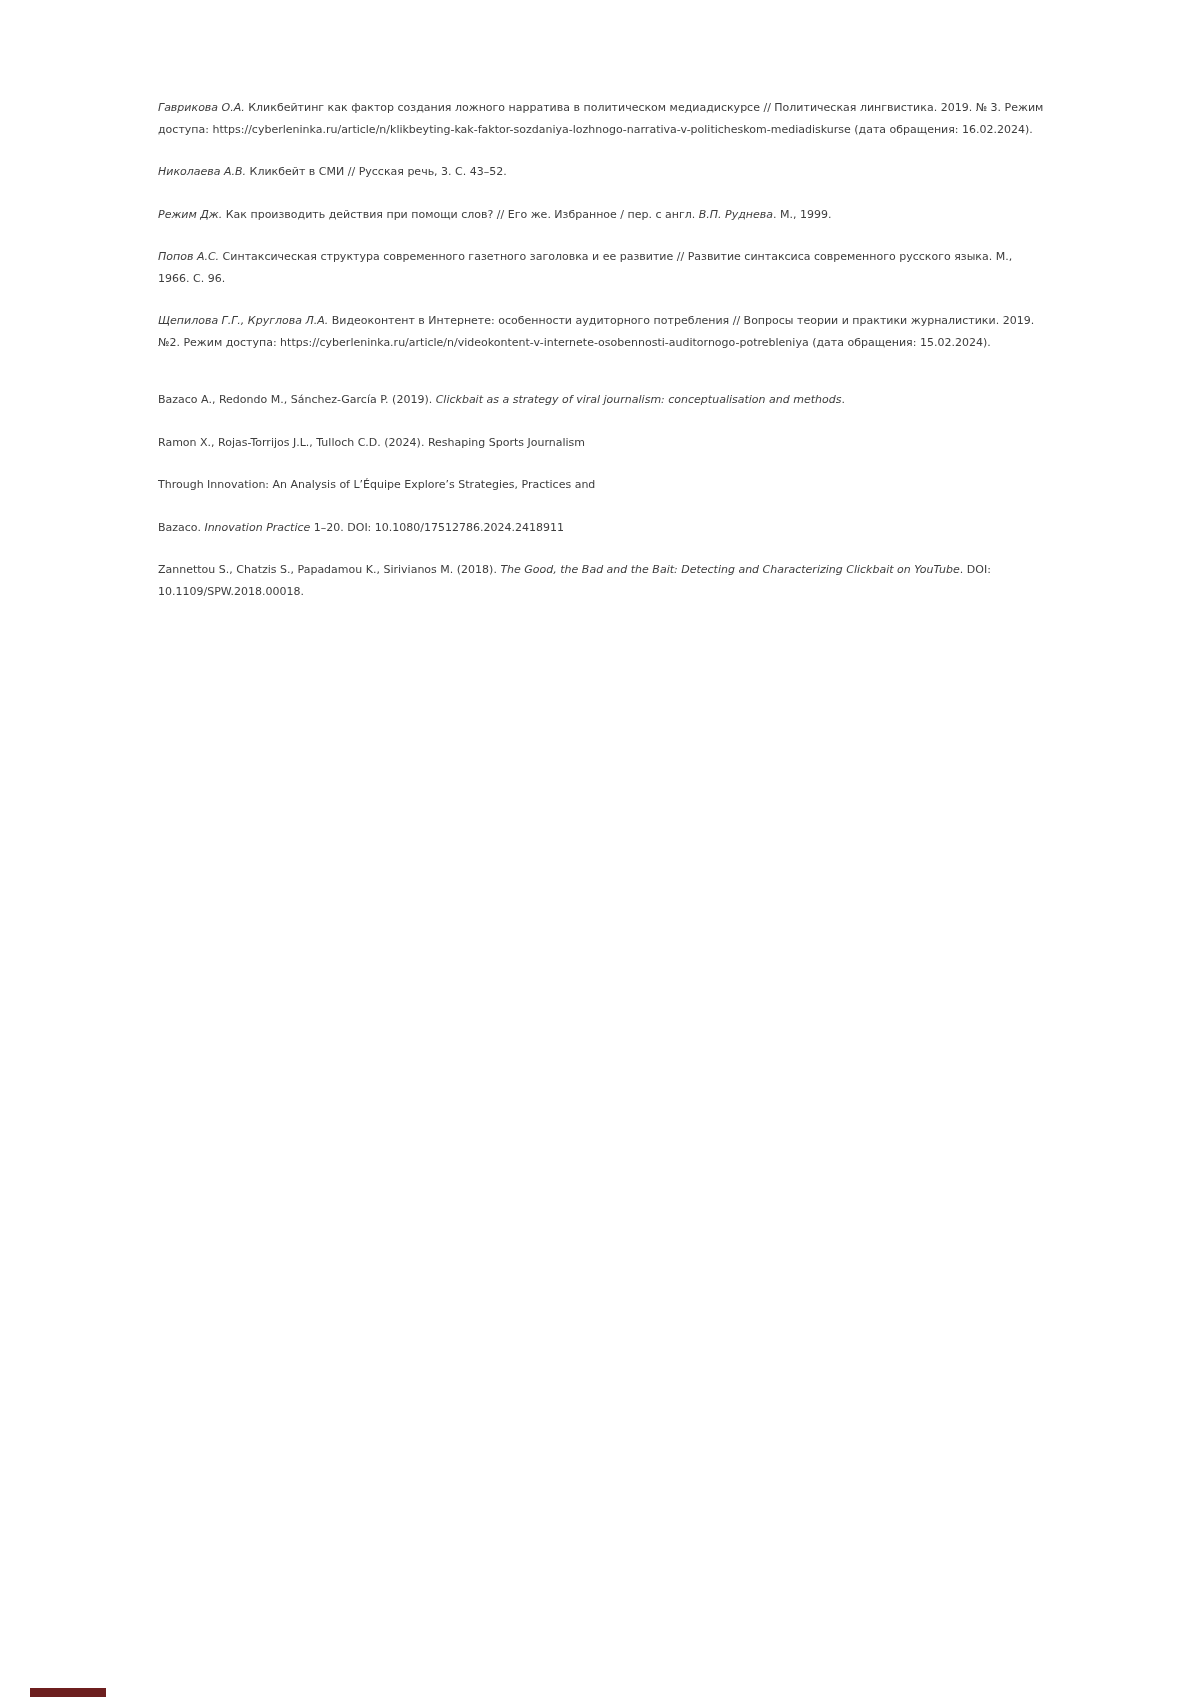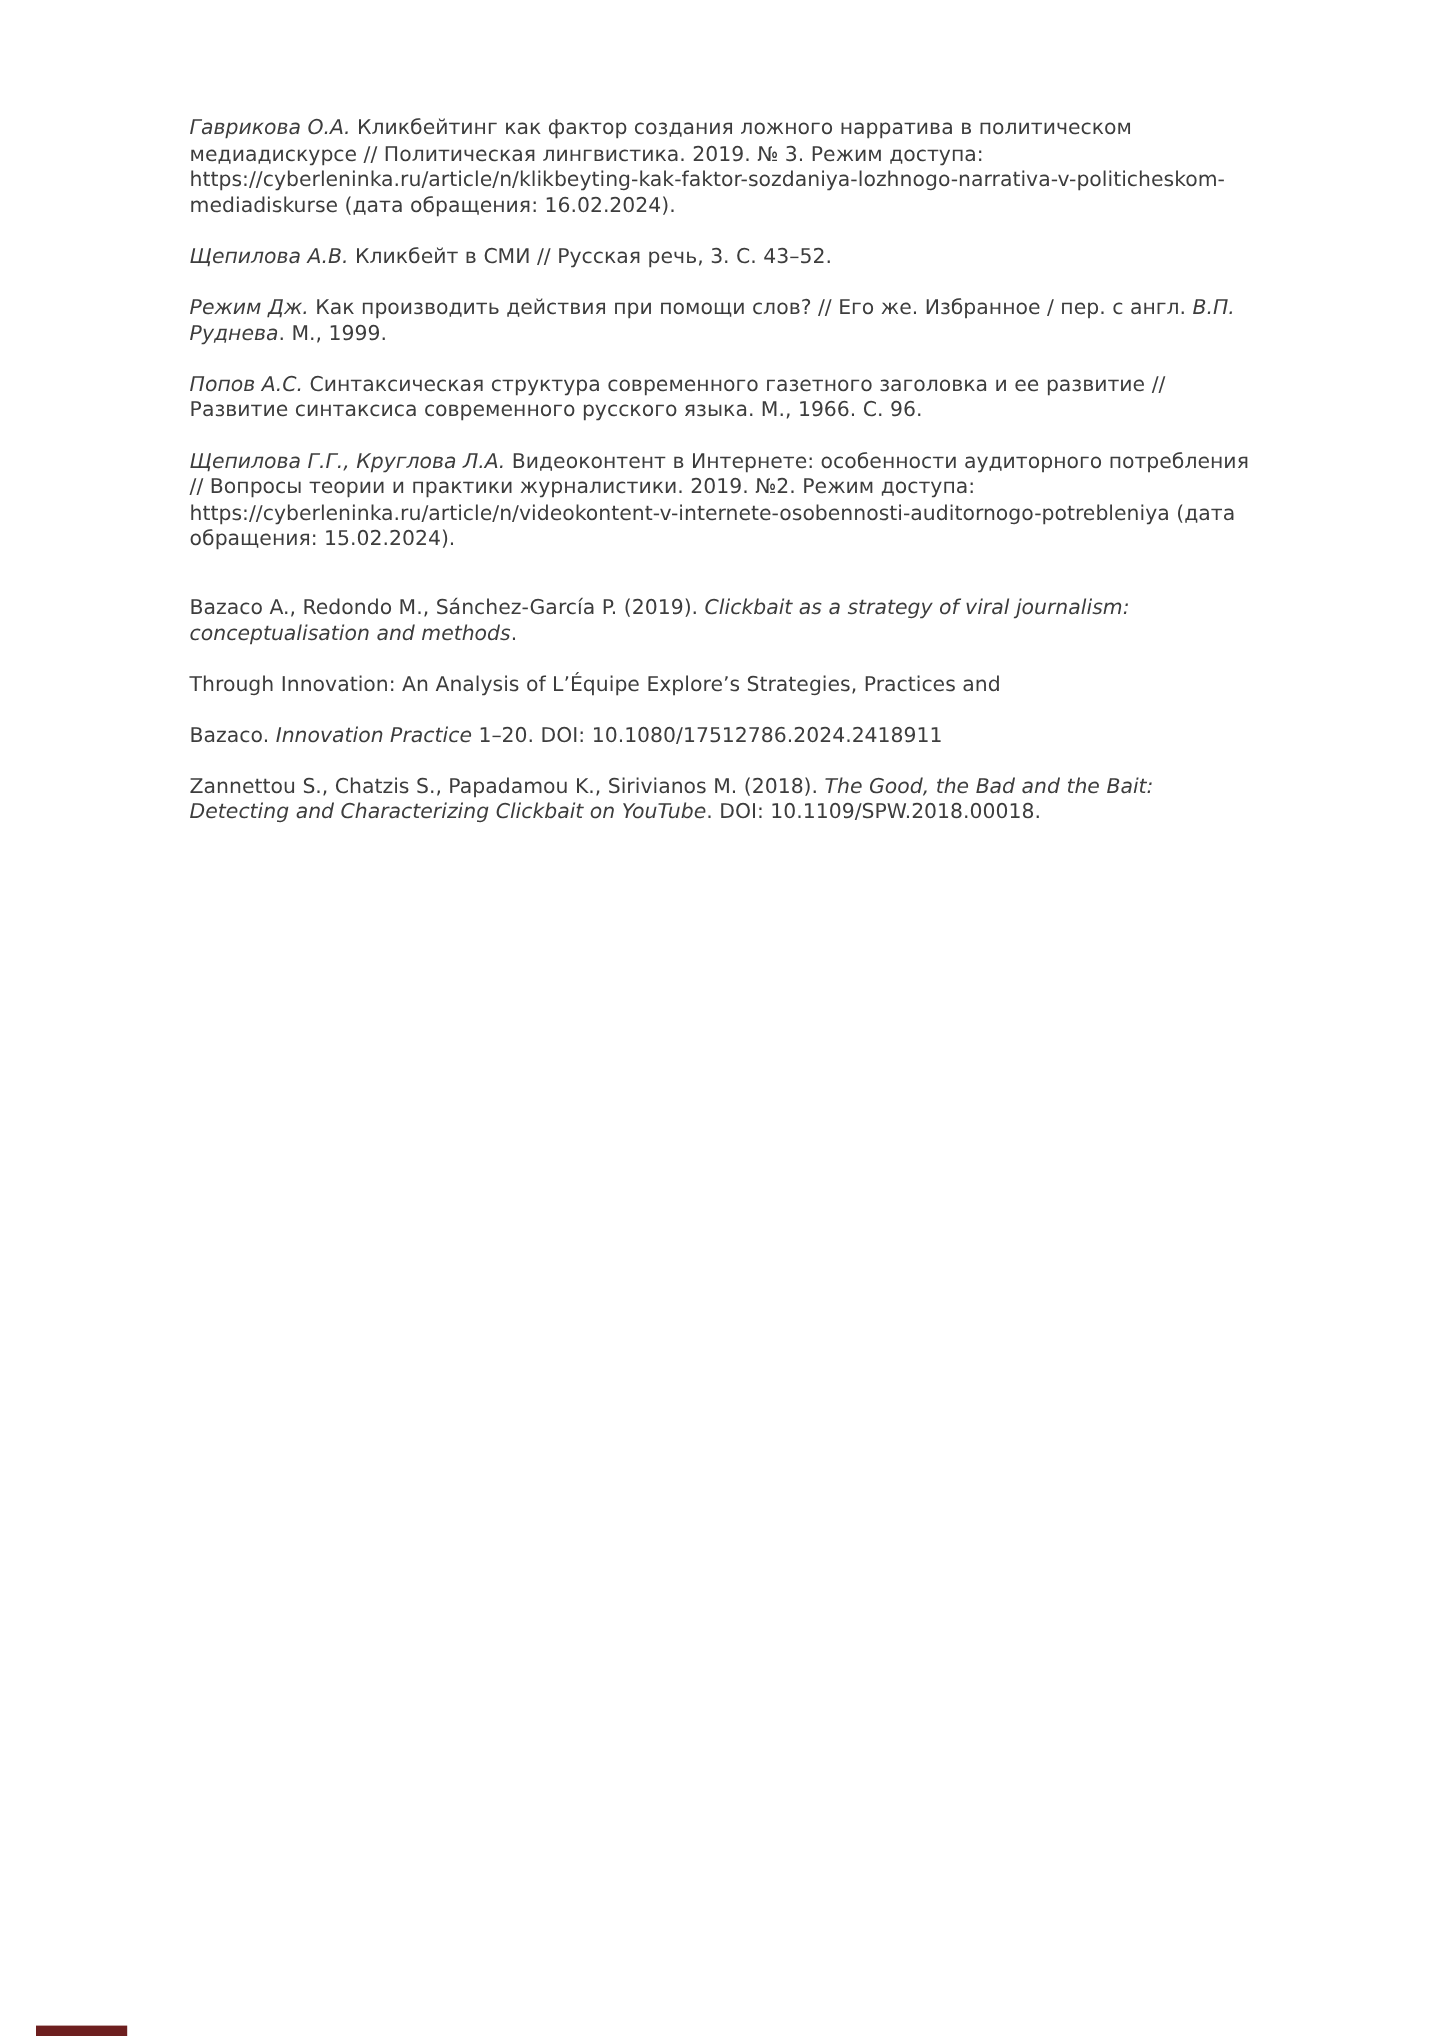--- a/index.html
+++ b/index.html
@@ -19,21 +19,21 @@
     overflow:hidden;
   }
   .page-content{
     position:absolute;
     left:158px;
     top:97px;
     width:886px;
   }
   p.ref{
     margin:0 0 21px 0;
-    font-size:17px;
+    font-size:11px;
     line-height:21.5px;
     color:var(--text);
     text-align:left;
     word-wrap:break-word;
   }
   p.ref em{font-style:italic;}
   p.ref.gap-before{margin-top:36px;}
   .footer-mark{
     position:absolute;
     left:30px;
@@ -41,24 +41,25 @@
     width:76px;
     height:9px;
     background:var(--footer-mark);
   }
 </style>
 </head>
 <body>
 
 <div class="page-content">
   <p class="ref"><em>Гаврикова О.А.</em><span> Кликбейтинг как фактор создания ложного нарратива в политическом медиадискурсе // Политическая лингвистика. 2019. № 3. Режим доступа: https://cyberleninka.ru/article/n/klikbeyting-kak-faktor-sozdaniya-lozhnogo-narrativa-v-politicheskom-mediadiskurse (дата обращения: 16.02.2024).</span></p>
-  <p class="ref"><em>Щепилова А.В.</em><span> Кликбейт в СМИ // Русская речь, 3. С. 43–52.</span></p>
+  <p class="ref"><em>Николаева А.В.</em><span> Кликбейт в СМИ // Русская речь, 3. С. 43–52.</span></p>
   <p class="ref"><em>Режим Дж.</em><span> Как производить действия при помощи слов? // Его же. Избранное / пер. с англ. </span><em>В.П. Руднева</em><span>. М., 1999.</span></p>
   <p class="ref"><em>Попов А.С.</em><span> Синтаксическая структура современного газетного заголовка и ее развитие // Развитие синтаксиса современного русского языка. М., 1966. С. 96.</span></p>
   <p class="ref"><em>Щепилова Г.Г., Круглова Л.А.</em><span> Видеоконтент в Интернете: особенности аудиторного потребления // Вопросы теории и практики журналистики. 2019. №2. Режим доступа: https://cyberleninka.ru/article/n/videokontent-v-internete-osobennosti-auditornogo-potrebleniya (дата обращения: 15.02.2024).</span></p>
 
   <p class="ref gap-before"><span>Bazaco A., Redondo M., Sánchez-García P. (2019). </span><em>Clickbait as a strategy of viral journalism: conceptualisation and methods</em><span>.</span></p>
+  <p class="ref"><span>Ramon X., Rojas-Torrijos J.L., Tulloch C.D. (2024). Reshaping Sports Journalism</span></p>
   <p class="ref"><span>Through Innovation: An Analysis of L’Équipe Explore’s Strategies, Practices and</span></p>
   <p class="ref"><span>Bazaco. </span><em>Innovation Practice</em><span> 1–20. DOI: 10.1080/17512786.2024.2418911</span></p>
   <p class="ref"><span>Zannettou S., Chatzis S., Papadamou K., Sirivianos M. (2018). </span><em>The Good, the Bad and the Bait: Detecting and Characterizing Clickbait on YouTube</em><span>. DOI: 10.1109/SPW.2018.00018.</span></p>
 </div>
 
 <div class="footer-mark"></div>
 
 </body></html>

